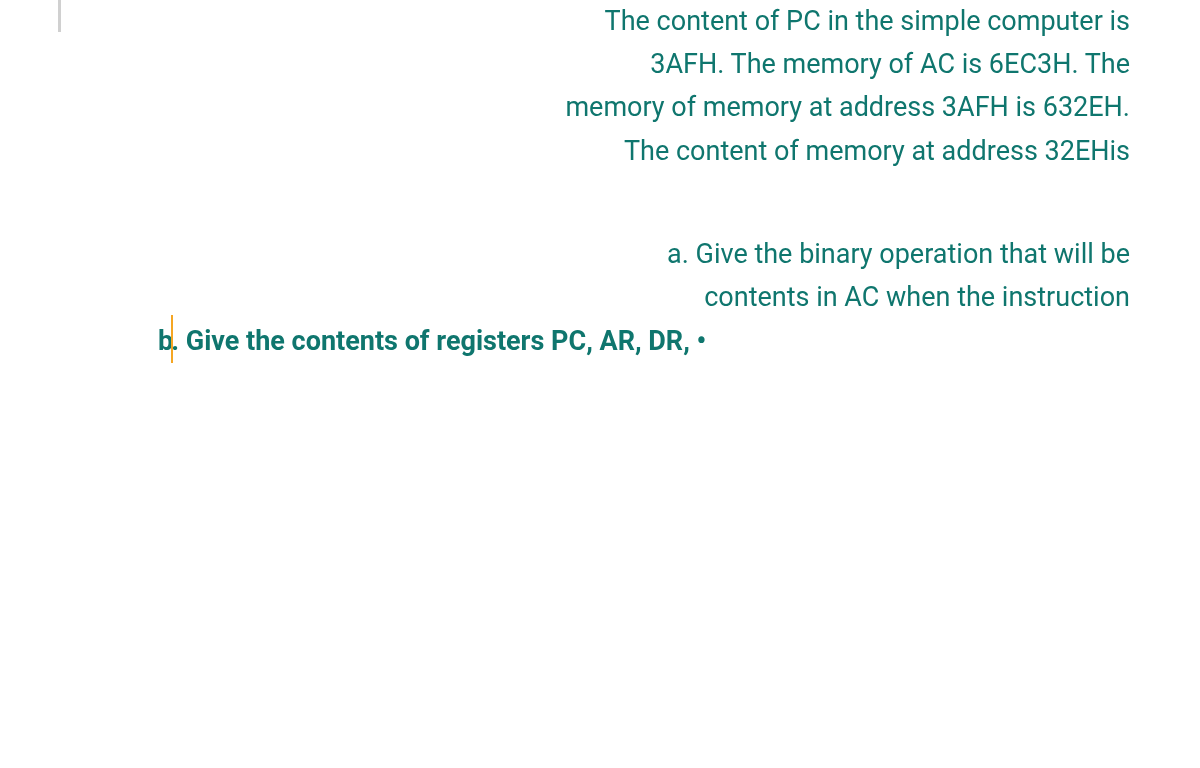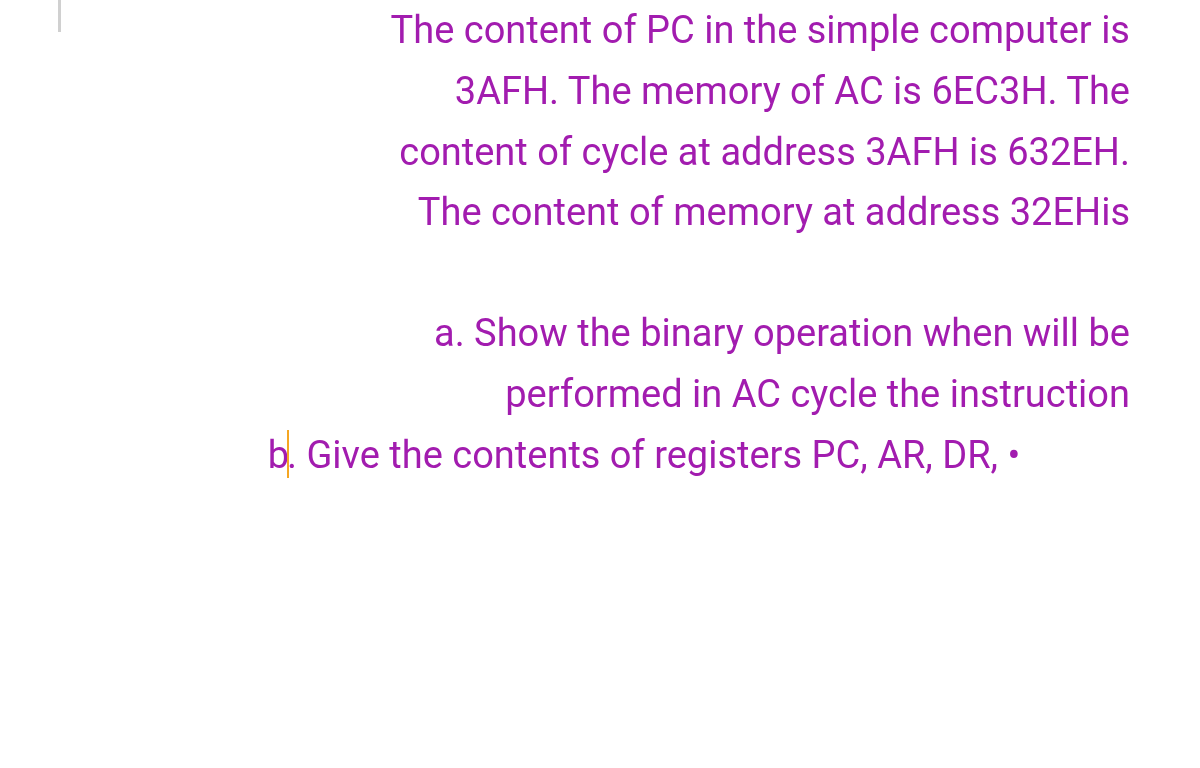--- a/index.html
+++ b/index.html
@@ -18,22 +18,22 @@
     .left-border {
       position: absolute;
       left: 58px;
       top: 0;
       width: 3px;
       height: 32px;
       background: #d0d0d0;
     }
     .content {
       padding: 0 70px 0 70px;
-      color: #a21caf;
-      font-size: 38px;
+      color: #0f766e;
+      font-size: 27px;
       line-height: 1.6;
       text-align: right;
     }
     .paragraph-1 {
       margin-bottom: 60px;
     }
     .line {
       display: block;
     }
     .question-b-wrapper {
@@ -56,27 +56,27 @@
   </style>
 </head>
 <body>
 
 <div class="left-border"></div>
 
 <div class="content">
   <div class="paragraph-1">
     <span class="line">The content of PC in the simple computer is</span>
     <span class="line">3AFH. The memory of AC is 6EC3H. The</span>
-    <span class="line">content of cycle at address 3AFH is 632EH.</span>
+    <span class="line">memory of memory at address 3AFH is 632EH.</span>
     <span class="line">The content of memory at address 32EHis</span>
   </div>
 
   <div class="question-a">
-    <span class="line">a. Show the binary operation when will be</span>
-    <span class="line">performed in AC cycle the instruction</span>
+    <span class="line">a. Give the binary operation that will be</span>
+    <span class="line">contents in AC when the instruction</span>
   </div>
 
   <div class="question-b-wrapper">
-    <span class="line" style="text-align:center; padding-left:88px;">
+    <span class="line" style="text-align:left; padding-left:88px;font-weight:bold;">
       <span class="b-label">b</span><span class="cursor"></span><span>. Give the contents of registers PC, AR, DR, •</span>
     </span>
   </div>
 </div>
 
 </body></html>

